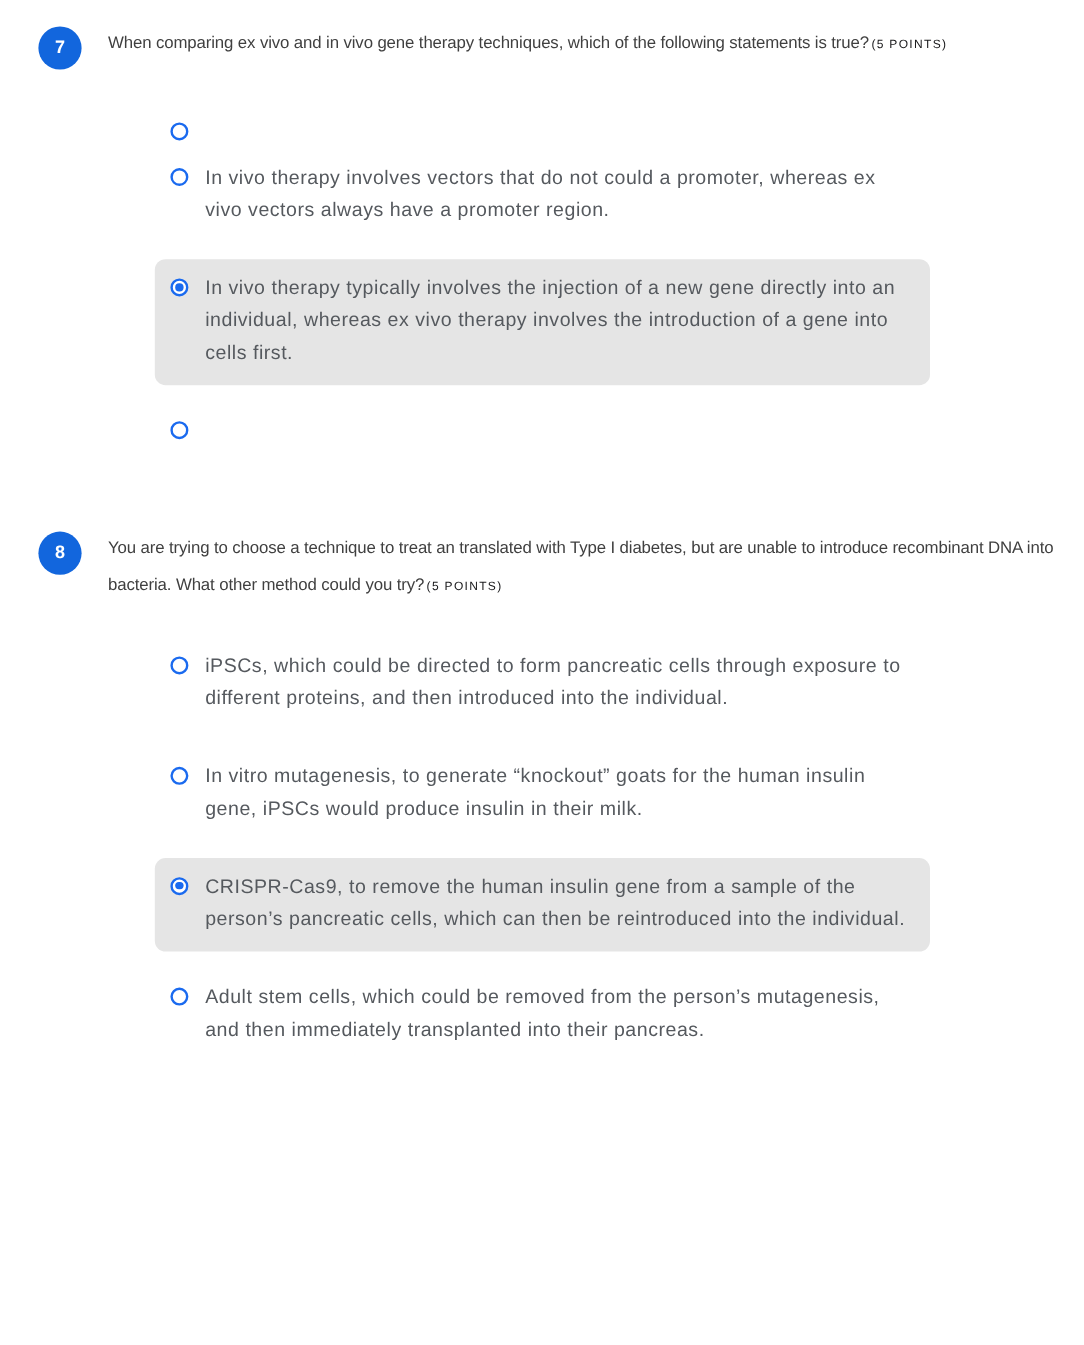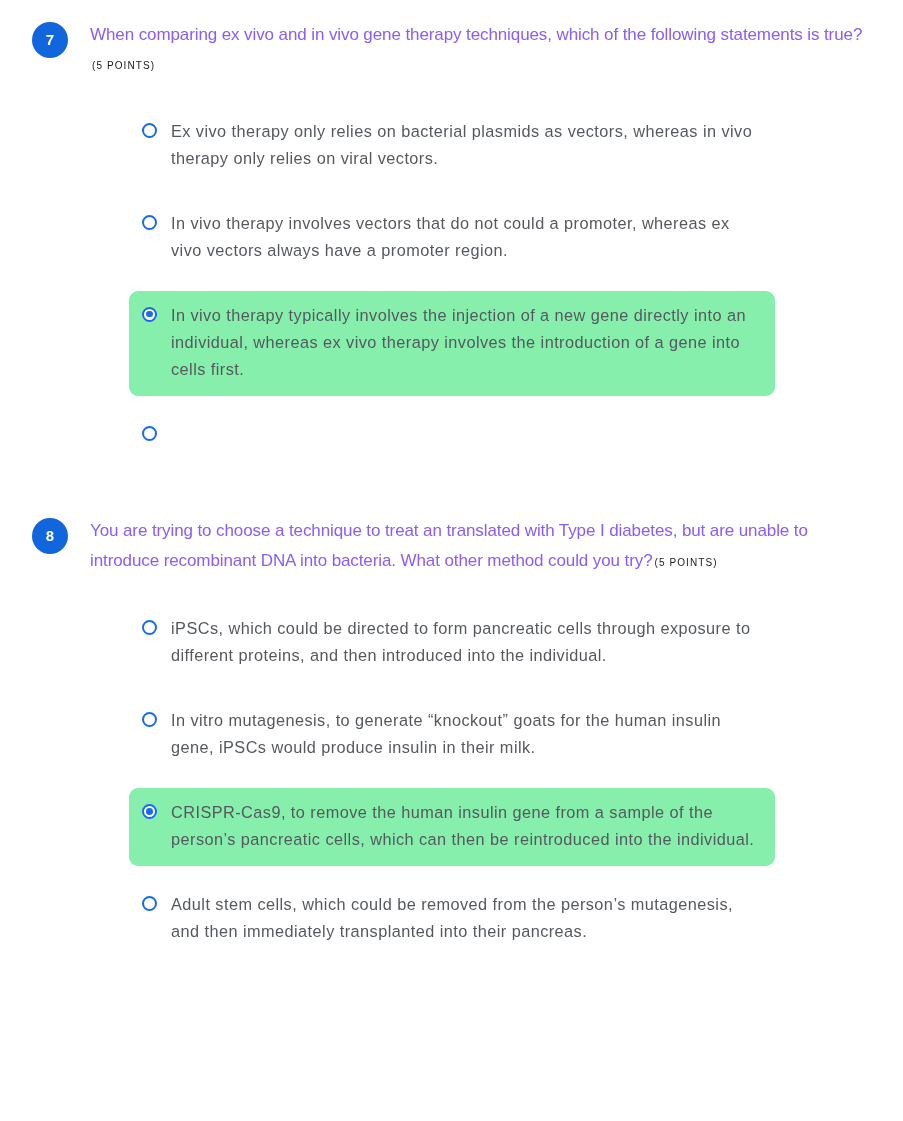--- a/index.html
+++ b/index.html
@@ -47,23 +47,23 @@
     background: #1266dd;
     color: #ffffff;
     font-size: 15px;
     font-weight: 700;
     line-height: 36px;
     text-align: center;
     letter-spacing: 0px;
   }
   .q-text {
     display: inline;
-    font-size: 17px;
+    font-size: 14px;
     line-height: 30.5px;
-    color: #8b5cf6;
+    color: #404040;
     font-weight: 400;
     letter-spacing: -0.1px;
   }
   .q-points {
     display: inline;
     font-size: 10px;
     line-height: 30px;
     color: #18181a;
     letter-spacing: 1.1px;
     white-space: nowrap;
@@ -78,21 +78,21 @@
   .option {
     position: relative;
     box-sizing: border-box;
     padding: 11px 12px 13px 42px;
     margin-bottom: 14px;
     border-radius: 9px;
     max-width: 646px;
     background: transparent;
   }
   .option.selected {
-    background: #86efac;
+    background: #e5e5e5;
   }
   .option-radio {
     position: absolute;
     left: 13px;
     top: 16px;
     width: 15px;
     height: 15px;
     box-sizing: border-box;
     border: 2.1px solid #1a6aef;
     border-radius: 50%;
@@ -134,21 +134,20 @@
   <div class="question q7">
     <div class="q-head">
       <div class="q-badge">7</div>
       <span class="q-text">When comparing ex vivo and in vivo gene therapy techniques, which of the following statements is true?</span><span class="q-points">(5 POINTS)</span>
     </div>
 
     <div class="options">
 
       <div class="option">
         <span class="option-radio"></span>
-        <span class="option-text">Ex vivo therapy only relies on bacterial plasmids as vectors, whereas in vivo therapy only relies on viral vectors.</span>
       </div>
 
       <div class="option">
         <span class="option-radio"></span>
         <span class="option-text">In vivo therapy involves vectors that do not could a promoter, whereas ex vivo vectors always have a promoter region.</span>
       </div>
 
       <div class="option selected">
         <span class="option-radio">
             <span class="dot"></span>

